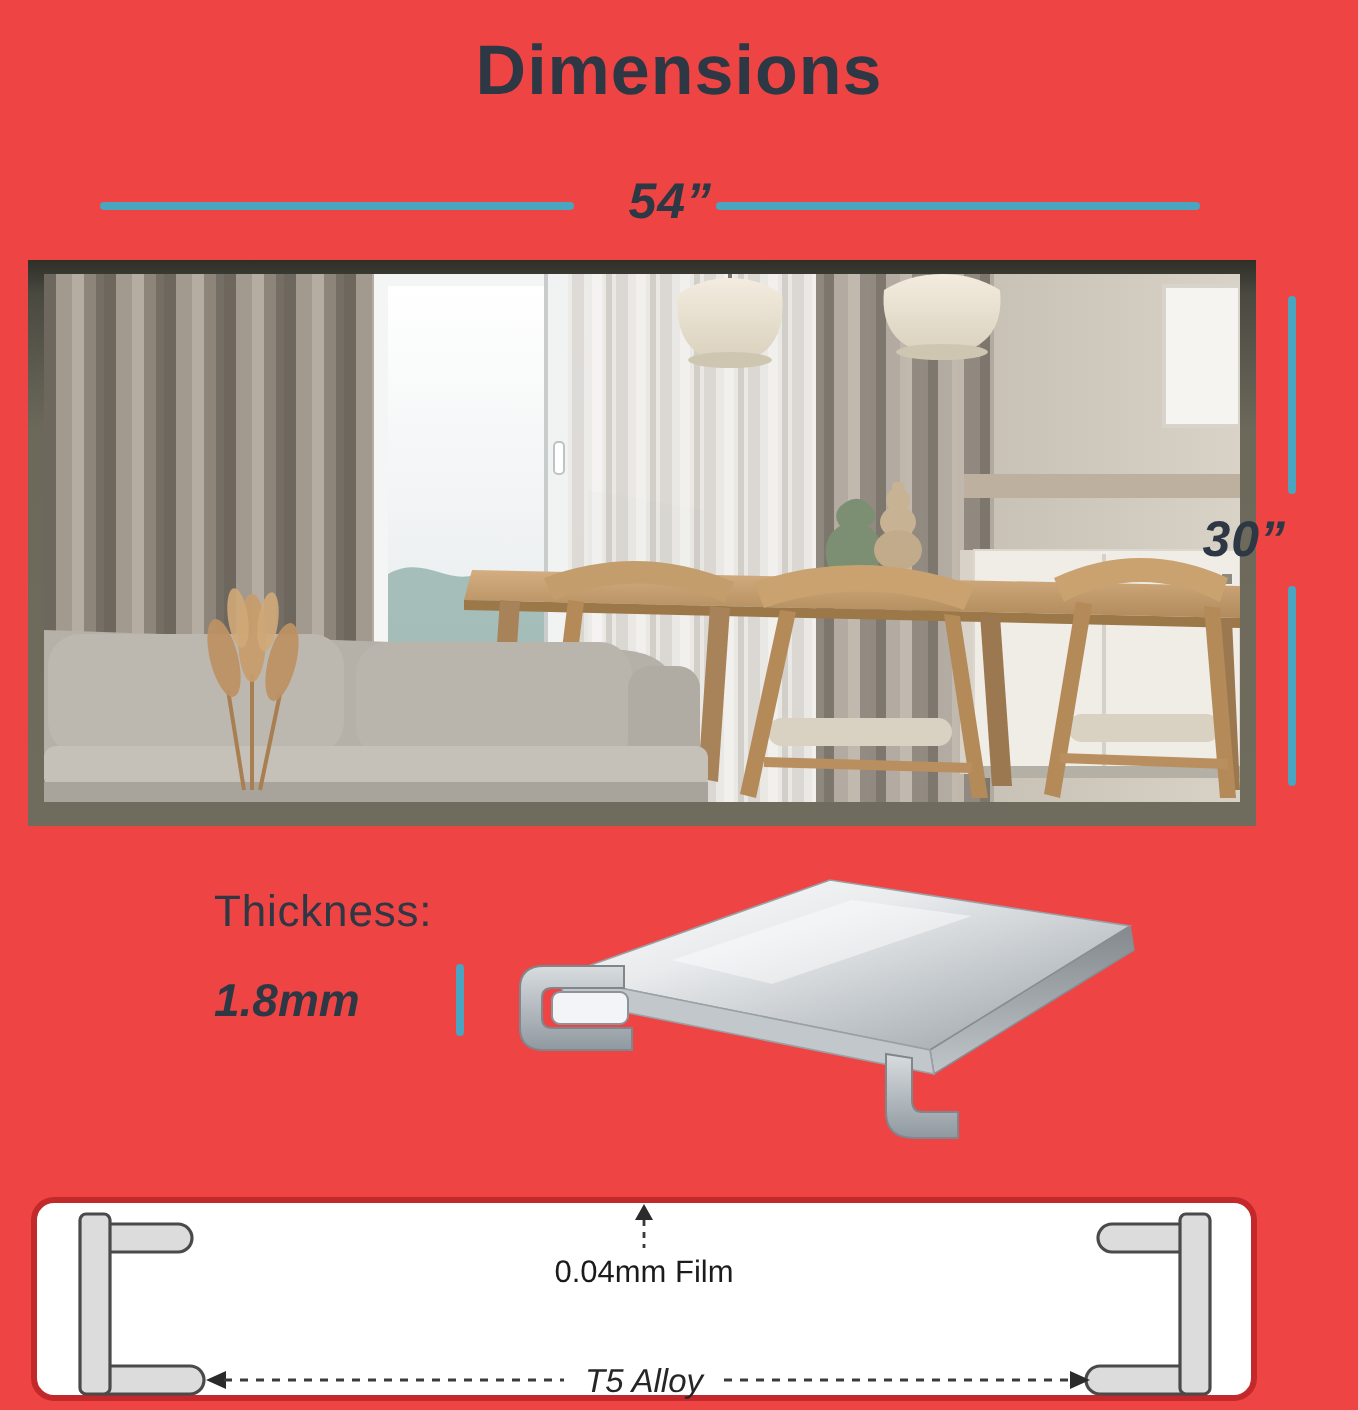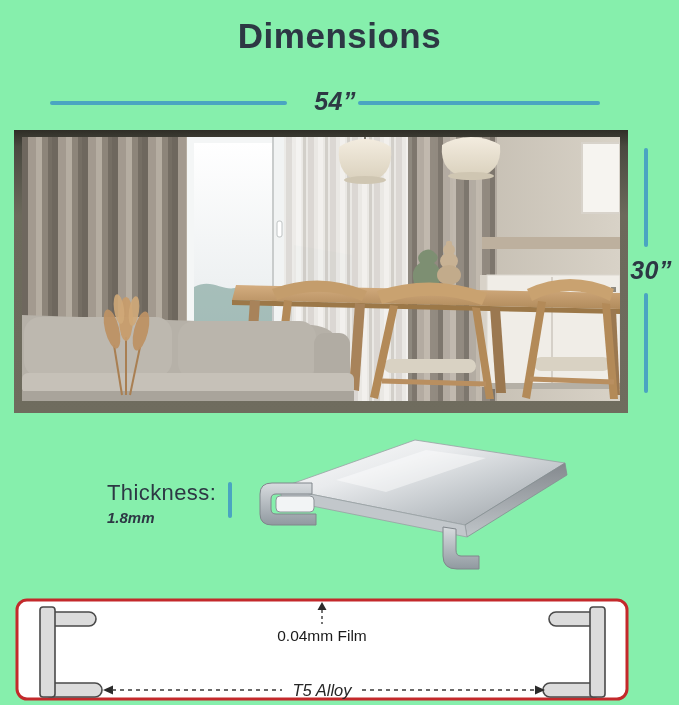--- a/index.html
+++ b/index.html
@@ -6,51 +6,51 @@
     --accent:#4AA5C1;
     --heading:#2D3844;
     --red:#C3292B;
     --channel-fill:#DCDCDC;
     --channel-stroke:#4A4A4A;
     --frame-dark:#2F2E27;
     --frame-light:#6F6C5E;
   }
   html,body{margin:0;padding:0;background:#fff;}
   .canvas{
-    position:relative;width:679px;height:705px;background:#86efac;
+    position:relative;width:679px;height:705px;background:#ef4444;
     font-family:"Liberation Sans","DejaVu Sans",sans-serif;overflow:hidden;
   }
   .page-title{
     position:absolute;left:0;top:16px;width:679px;margin:0;
     text-align:center;font-size:35px;font-weight:800;letter-spacing:.5px;
     color:var(--heading);
   }
   
   .dim-line{position:absolute;background:var(--accent);border-radius:3px;}
   .dim-label{
     position:absolute;color:var(--heading);font-size:25px;font-weight:800;
     font-style:italic;text-align:right;letter-spacing:.5px;
   }
   .w-line-left{left:50px;top:101px;width:237px;height:4px;}
   .w-line-right{left:358px;top:101px;width:242px;height:4px;}
   .w-label{left:288px;top:87px;width:68px;}
   .h-line-top{left:644px;top:148px;width:4px;height:99px;}
   .h-line-bottom{left:644px;top:293px;width:4px;height:100px;}
-  .h-label{left:618px;top:256px;width:54px;}
+  .h-label{left:589px;top:256px;width:54px;}
   
   .mirror{
     position:absolute;left:14px;top:130px;width:614px;height:283px;
     background:linear-gradient(180deg,var(--frame-dark) 0%,#4a4940 6%,#6c695b 30%,var(--frame-light) 100%);
   }
   .mirror-photo{position:absolute;left:8px;top:7px;width:598px;height:264px;overflow:hidden;background:#d5cec3;}
   .mirror-photo svg{display:block;width:100%;height:100%;}
   
-  .thickness{position:absolute;left:107px;top:480px;color:var(--heading);}
+  .thickness{position:absolute;left:107px;top:443px;color:var(--heading);}
   .thickness .t-label{font-size:22px;font-weight:400;letter-spacing:.4px;display:block;}
-  .thickness .t-value{font-size:15px;font-weight:800;font-style:italic;display:block;margin-top:3px;}
+  .thickness .t-value{font-size:23px;font-weight:800;font-style:italic;display:block;margin-top:18px;}
   .t-divider{position:absolute;left:228px;top:482px;width:4px;height:36px;background:var(--accent);border-radius:2px;}
   
   .profile-svg{position:absolute;left:246px;top:428px;width:334px;height:150px;}
   .section-svg{position:absolute;left:0px;top:588px;width:679px;height:117px;}
   svg text{font-family:"Liberation Sans","DejaVu Sans",sans-serif;}
 </style>
 </head>
 <body>
 
 <div class="canvas">

